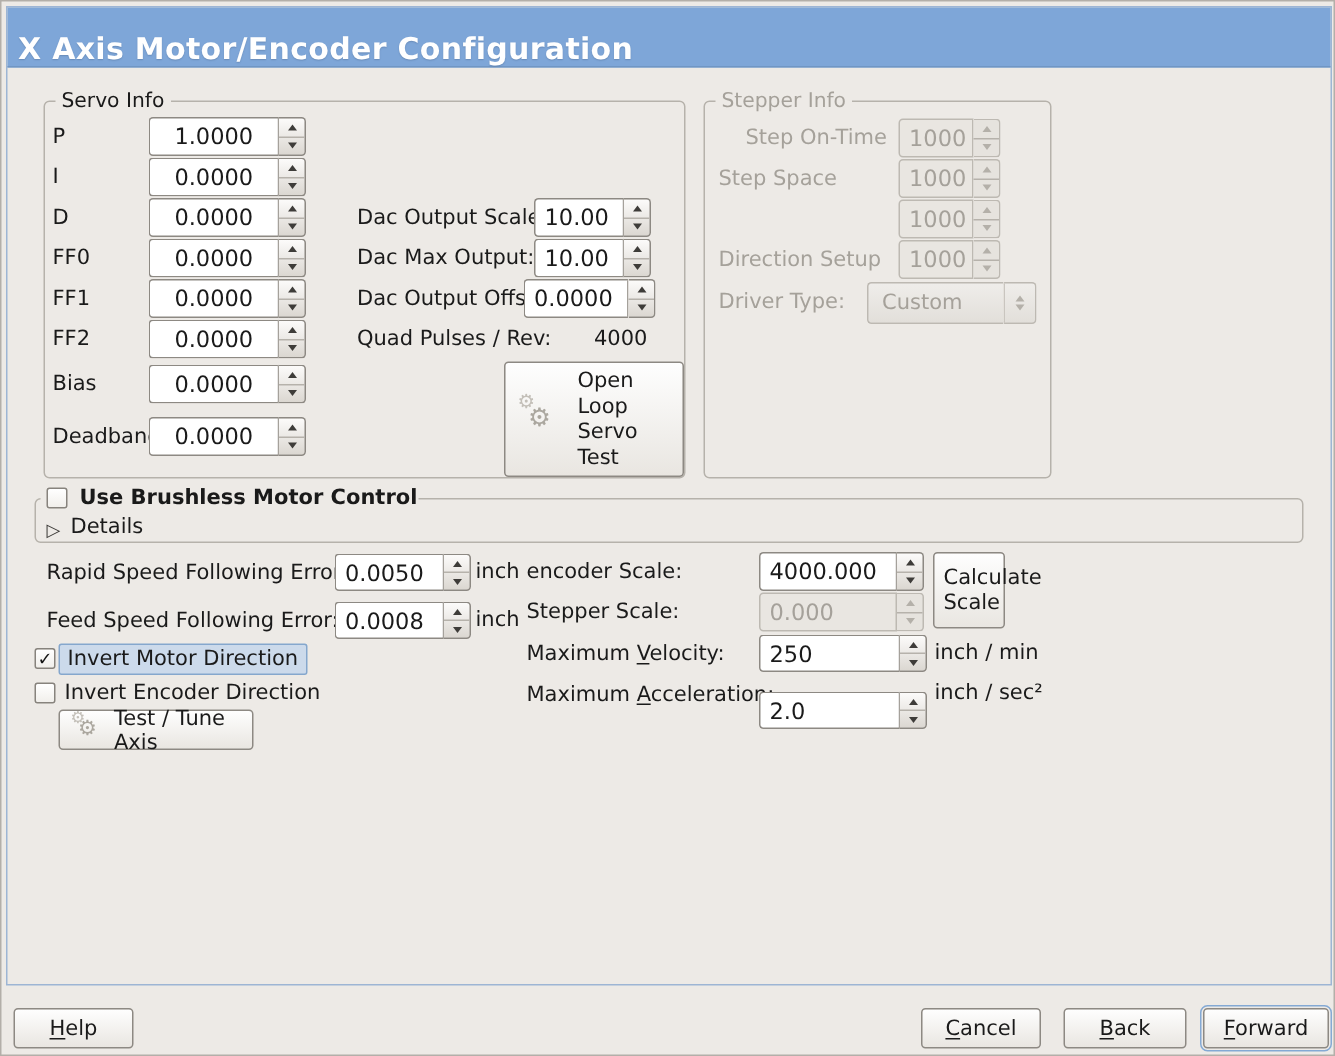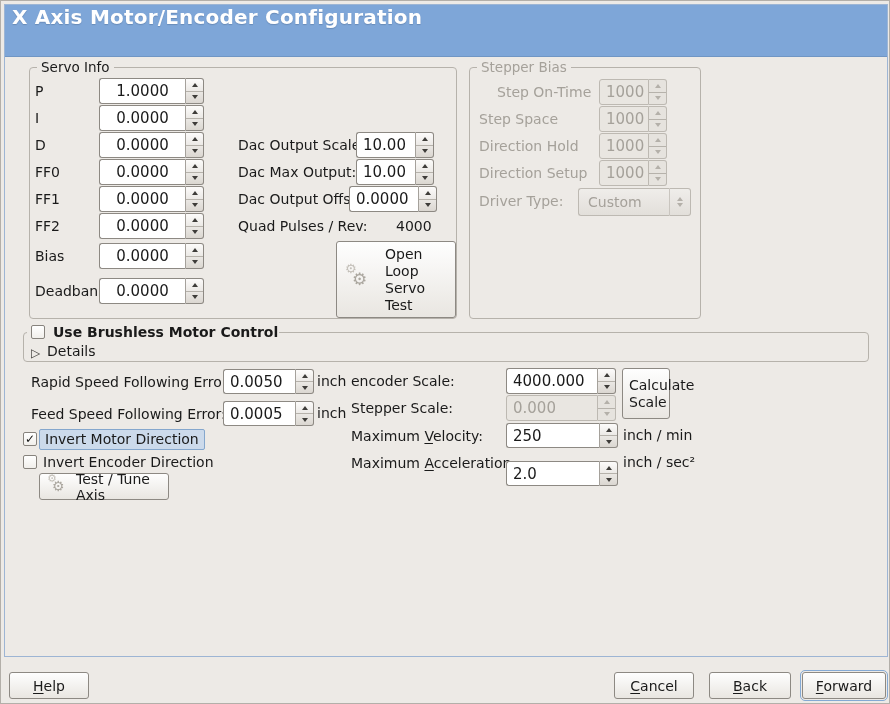--- a/index.html
+++ b/index.html
@@ -7,24 +7,24 @@
   .window{
     position:relative; width:890px; height:704px;
     background:var(--window-bg,#edeae6);
     border:1px solid #b3afa9; overflow:hidden; color:#1a1a1a;
   }
   .content-frame{
     position:absolute; left:3px; top:3px; width:884px; height:653px;
     border:1px solid var(--frame-border,#9db5d4);
   }
   .titlebar{
-    position:absolute; left:4px; top:4px; width:882px; height:52px;
+    position:absolute; left:4px; top:4px; width:882px; height:40px;
     background:var(--titlebar-bg,#7ea6d8);
     border-bottom:1px solid #7096c4;
-    display:flex; align-items:flex-start; padding-left:7px;
+    display:flex; align-items:flex-end; padding-left:7px;
   }
   .titlebar .t{ font-size:20px; font-weight:bold; color:#ffffff; text-shadow:0 1px 1px rgba(40,60,90,.25); letter-spacing:.2px;}
   .groupbox{ position:absolute; border:1px solid #b6b2ab; border-radius:4px; }
   .gb-label{ position:absolute; top:-9px; left:7px; background:var(--window-bg,#edeae6); padding:0 4px; font-size:13.5px; white-space:nowrap;}
   .lbl{ position:absolute; font-size:14px; white-space:nowrap; height:26px; line-height:26px;}
   .lbl.b{ font-weight:bold; }
   .dis{ color:#a5a19a; }
 
   .entry{ position:absolute; display:flex; height:26px; }
   .etext{
@@ -250,21 +250,21 @@
         <span class="g1">⚙</span>
         <span class="g2">⚙</span>
       </span>
     <span class="prelines">Open
 Loop
 Servo
 Test</span>
   </div>
 
   <div class="groupbox" style="left:468px; top:66px; width:232px; height:252px;">
-    <span class="gb-label dis">Stepper Bias</span>
+    <span class="gb-label dis">Stepper Info</span>
   </div>
 
   <span class="lbl dis" style="left:496px; top:78px;">Step On-Time</span>
   <div class="entry disabled" style="left:598px; top:78px; width:68px;">
     <div class="etext">1000</div>
     <div class="spin">
         <div class="sb up">
           <i class="arr-up"></i>
         </div>
         <div class="sb">
@@ -279,21 +279,20 @@
     <div class="spin">
         <div class="sb up">
           <i class="arr-up"></i>
         </div>
         <div class="sb">
           <i class="arr-dn"></i>
         </div>
       </div>
   </div>
 
-  <span class="lbl dis" style="left:478px; top:132px;">Direction Hold</span>
   <div class="entry disabled" style="left:598px; top:132px; width:68px;">
     <div class="etext">1000</div>
     <div class="spin">
         <div class="sb up">
           <i class="arr-up"></i>
         </div>
         <div class="sb">
           <i class="arr-dn"></i>
         </div>
       </div>
@@ -337,21 +336,21 @@
         </div>
         <div class="sb">
           <i class="arr-dn"></i>
         </div>
       </div>
   </div>
   <span class="lbl" style="left:316px; top:368px; height:25px; line-height:25px;">inch</span>
 
   <span class="lbl" style="left:30px; top:400px;">Feed Speed Following Error:</span>
   <div class="entry" style="left:222px; top:400px; width:91px; height:25px;">
-    <div class="etext">0.0005</div>
+    <div class="etext">0.0008</div>
     <div class="spin">
         <div class="sb up">
           <i class="arr-up"></i>
         </div>
         <div class="sb">
           <i class="arr-dn"></i>
         </div>
       </div>
   </div>
   <span class="lbl" style="left:316px; top:400px; height:25px; line-height:25px;">inch</span>

